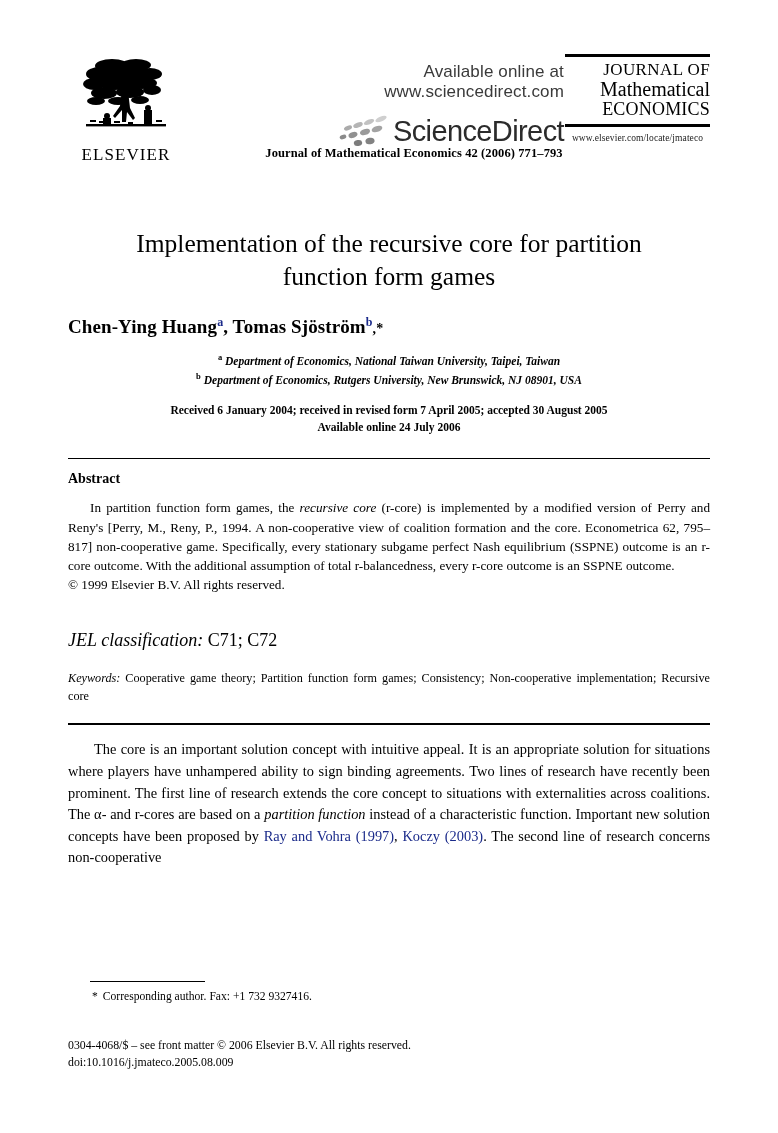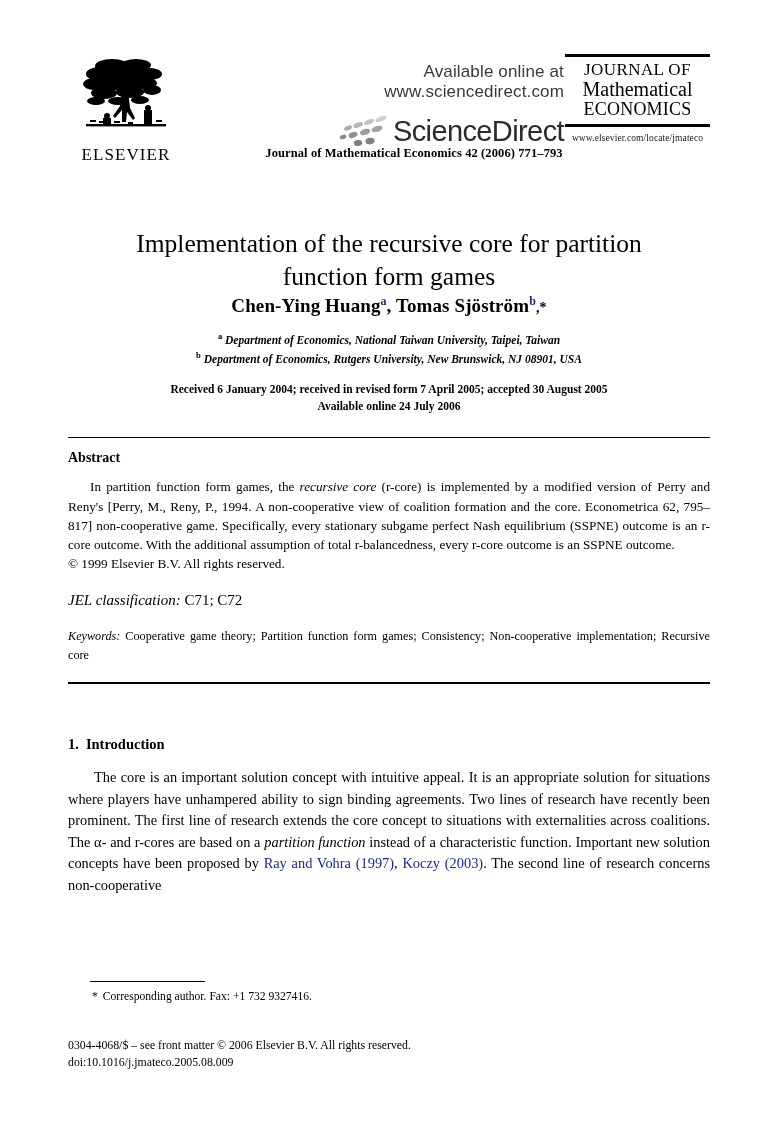--- a/index.html
+++ b/index.html
@@ -89,20 +89,21 @@
     position: absolute;
     right: 0px;
     top: 54px;
     width: 145px;
     text-align: center;
   }
   .jrnl-box {
     border-top: 3px solid #000;
     border-bottom: 3px solid #000;
     padding: 4px 0 5px 0;
+    text-align: right;
   }
   .jrnl-box .l1 {
     font-family: "Liberation Serif", serif;
     font-size: 17px;
     letter-spacing: 0.4px;
     line-height: 1.06;
   }
   .jrnl-box .l2 {
     font-family: "Liberation Serif", serif;
     font-size: 20px;
@@ -124,24 +125,23 @@
 
   
   .title {
     text-align: center;
     font-size: 25.5px;
     line-height: 1.3;
     margin: 52px 44px 0 44px;
     font-weight: normal;
   }
   .authors {
-    text-align: center;
     font-size: 19px;
     font-weight: bold;
-    margin-top: 1px;
+    margin-top: 22px;
     letter-spacing: 0.1px;
   }
   .sup-aff { font-size: 12px; color: #1a2a8a; vertical-align: super; font-weight: bold; }
   .sup-star { font-size: 14px; vertical-align: baseline; font-weight: bold; }
 
   .affil {
     text-align: center;
     font-size: 11.5px;
     font-style: italic;
     font-weight: bold;
@@ -189,22 +189,22 @@
     margin-top: 11px;
     text-indent: 22px;
   }
   .abs-body i { font-style: italic; }
   .abs-copy {
     font-size: 13.2px;
     line-height: 1.46;
     margin-top: 0;
   }
   .jel {
-    font-size: 15px;
-    margin-top: 16px;
+    font-size: 18px;
+    margin-top: 32px;
     line-height: 1.45;
   }
   .jel i, .kw i { font-style: italic; }
   .kw {
     font-size: 12.2px;
     margin-top: 16px;
     line-height: 1.5;
     text-align: justify;
   }
 
@@ -359,21 +359,20 @@
   <div class="abs-copy">© 1999 Elsevier B.V. All rights reserved.</div>
 
   <div class="jel"><i>JEL classification:</i>
     <span>C71; C72</span></div>
 
   <div class="kw"><i>Keywords:</i>
     <span>Cooperative game theory; Partition function form games; Consistency; Non-cooperative implementation; Recursive core</span></div>
 
   <hr class="rule-thick">
 
-  <div class="sec-head"><span class="num">1.</span><span>Introduction</span></div>
 
   <div class="para"><span>The core is an important solution concept with intuitive appeal. It is an appropriate solution for situations where players have unhampered ability to sign binding agreements. Two lines of research have recently been prominent. The first line of research extends the core concept to situations with externalities across coalitions. The α- and r-cores are based on a </span><i>partition function</i><span> instead of a characteristic function. Important new solution concepts have been proposed by </span><a class="cite" href="#">Ray and Vohra (1997)</a><span>, </span><a class="cite" href="#">Koczy (2003)</a><span>. The second line of research concerns non-cooperative</span></div>
 
   <div class="footer">
     <hr class="rule-foot">
     <div class="fn-line"><span class="star">*</span><span>Corresponding author. Fax: +1 732 9327416.</span></div>
 
     <div class="issn-block">
       <div>0304-4068/$ – see front matter © 2006 Elsevier B.V. All rights reserved.</div>
       <div>doi:10.1016/j.jmateco.2005.08.009</div>

